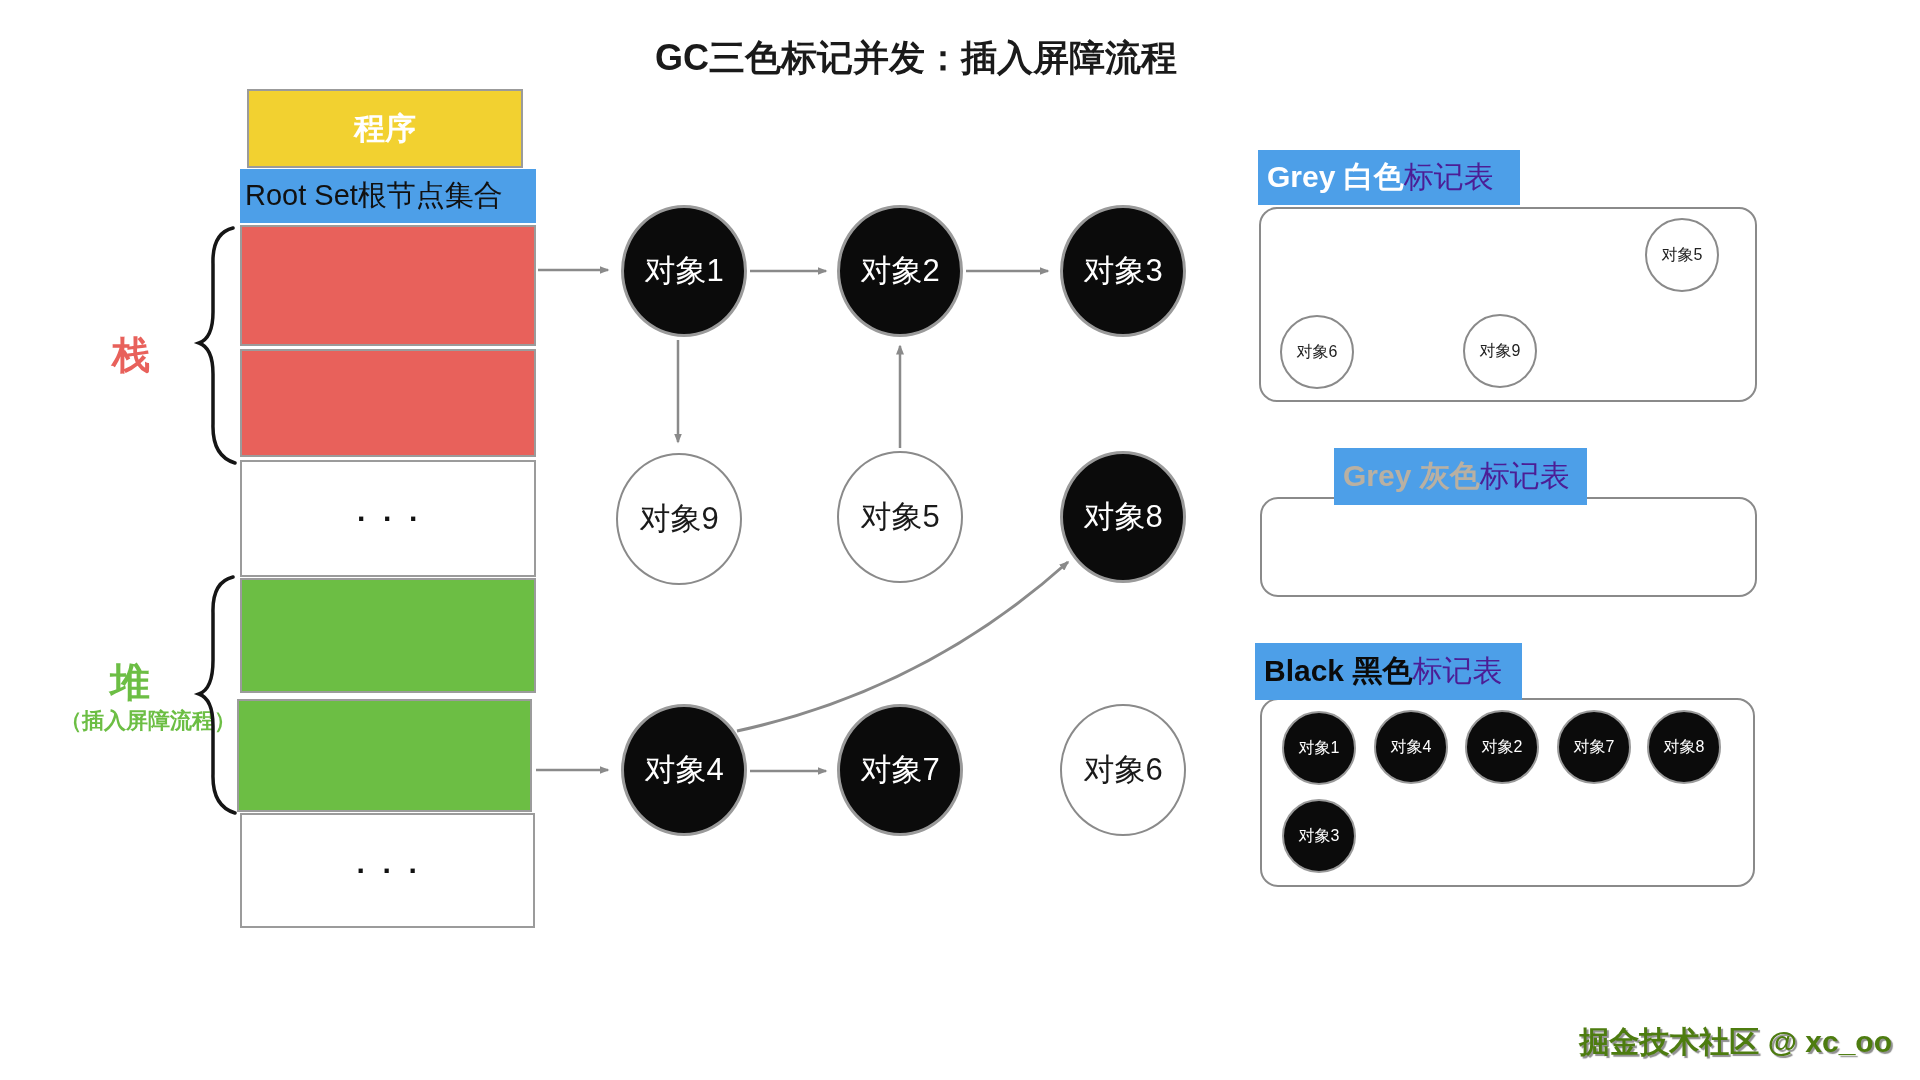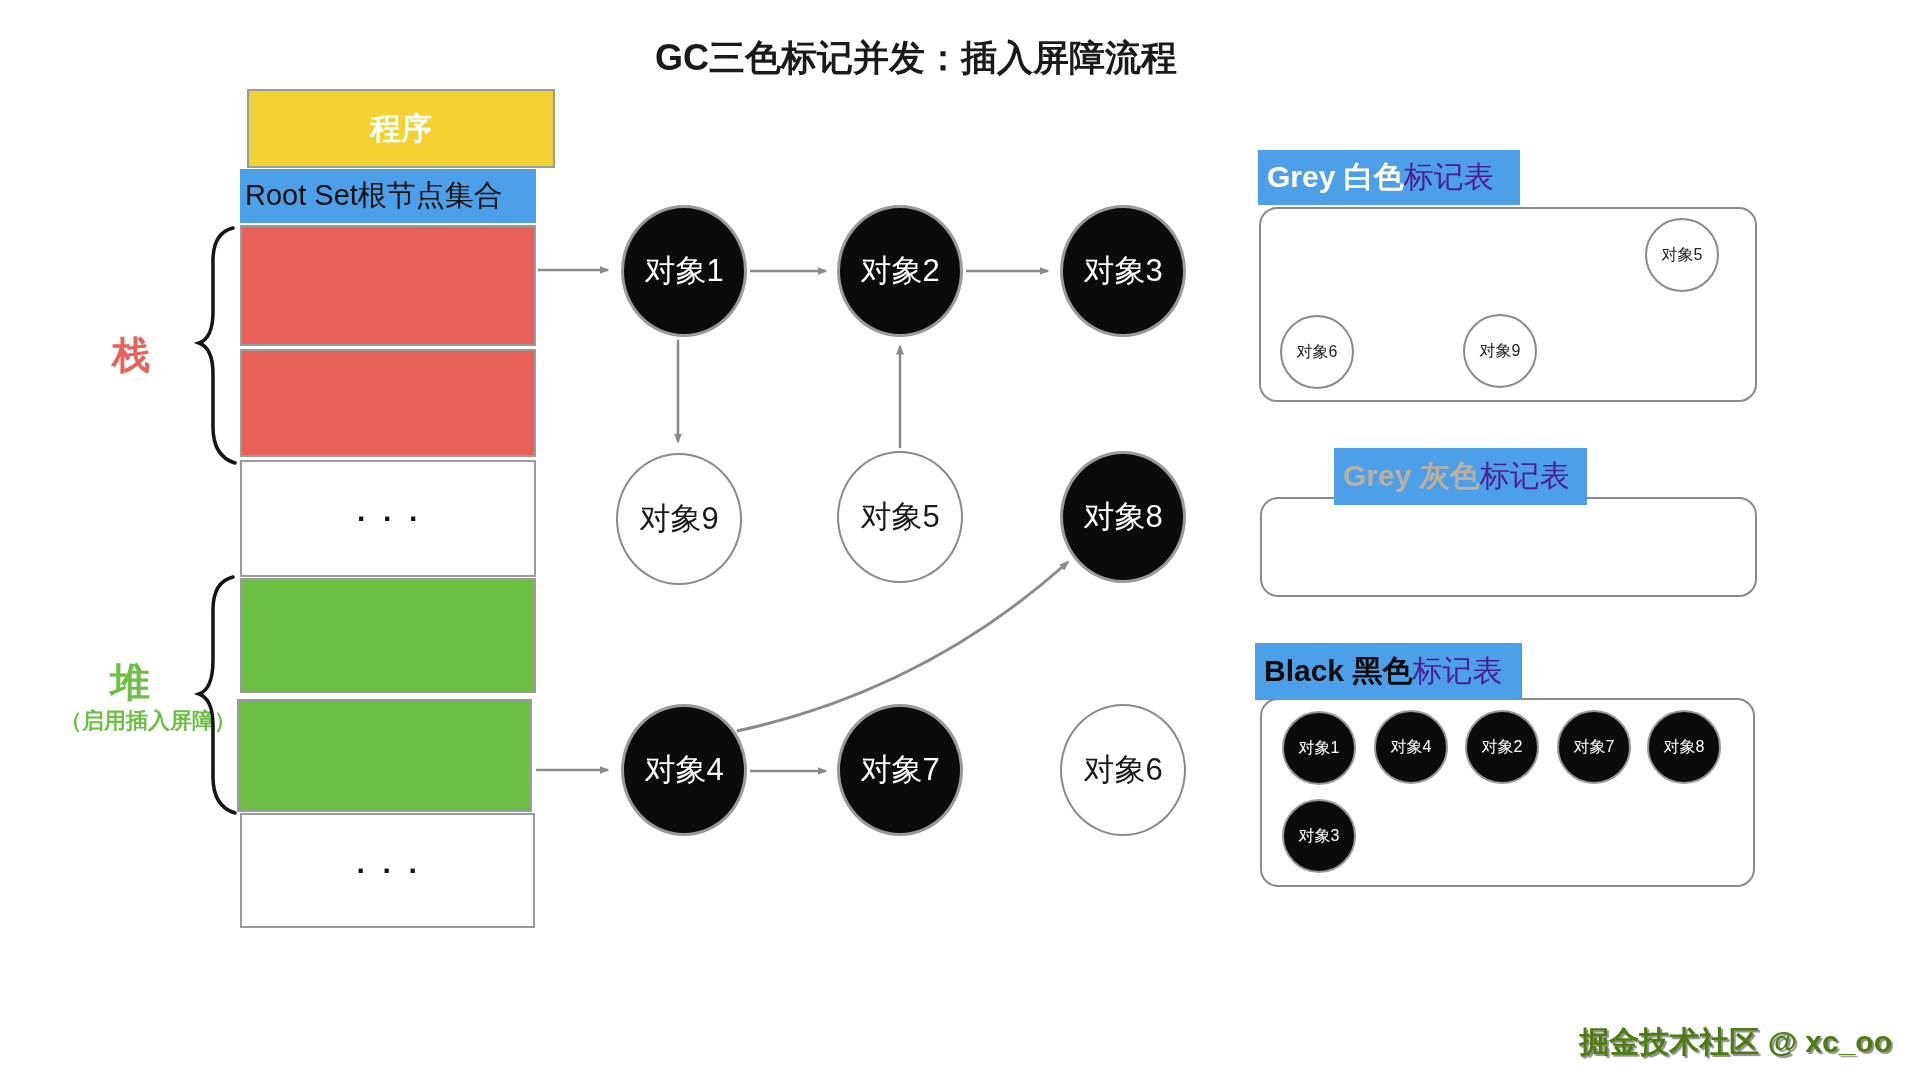--- a/index.html
+++ b/index.html
@@ -5,21 +5,21 @@
   html,body{margin:0;padding:0;background:#fff;}
   .canvas{
     position:relative;width:1920px;height:1080px;background:#ffffff;overflow:hidden;
     font-family:"Liberation Sans","DejaVu Sans",sans-serif;color:#111;
   }
   .abs{position:absolute;}
   
   .title{top:34px;left:916px;transform:translateX(-50%);font-size:36px;font-weight:bold;white-space:nowrap;color:#1a1a1a;}
   
   .membox{box-sizing:border-box;border:2px solid #9b9b9b;display:flex;align-items:center;justify-content:center;}
-  .box-program{left:247px;top:89px;width:308px;height:79px;background:#F2D130;color:#fff;font-size:31px;font-weight:bold;}
+  .box-program{left:247px;top:89px;width:276px;height:79px;background:#F2D130;color:#fff;font-size:31px;font-weight:bold;}
   .box-rootset{left:240px;top:169px;width:296px;height:54px;background:#4D9FE8;border:none;justify-content:flex-start;padding-left:5px;font-size:29px;color:#111;}
   .box-red1{left:240px;top:225px;width:296px;height:121px;background:#E8615B;}
   .box-red2{left:240px;top:349px;width:296px;height:108px;background:#E8615B;}
   .box-white1{left:240px;top:460px;width:296px;height:117px;background:#fff;}
   .box-green1{left:240px;top:578px;width:296px;height:115px;background:#6CBE44;}
   .box-green2{left:237px;top:699px;width:295px;height:113px;background:#6CBE44;}
   .box-white2{left:240px;top:813px;width:295px;height:115px;background:#fff;}
   .dots{font-size:30px;font-weight:bold;letter-spacing:16px;color:#111;padding-left:16px;}
   
   .lbl-stack{left:112px;top:330px;font-size:38px;font-weight:bold;color:#E8615B;}
@@ -66,21 +66,21 @@
     <span class="dots">···</span>
   </div>
   <div class="abs membox box-green1"></div>
   <div class="abs membox box-green2"></div>
   <div class="abs membox box-white2">
     <span class="dots">···</span>
   </div>
 
   <div class="abs lbl-stack">栈</div>
   <div class="abs lbl-heap">堆</div>
-  <div class="abs lbl-heap-note">（启用插入屏障）</div>
+  <div class="abs lbl-heap-note">（插入屏障流程）</div>
 
   <svg class="overlay" viewBox="0 0 1920 1080">
     <defs>
       <marker id="ah" markerWidth="10" markerHeight="8" refX="8.5" refY="4" orient="auto" markerUnits="userSpaceOnUse">
         <path d="M0,0 L10,4 L0,8 z" fill="#8a8a8a"></path>
       </marker>
     </defs>
 
     <path d="M 233,228 Q 212,233 213,264 L 213,312 Q 213,338 199,343 Q 213,348 213,374 L 213,424 Q 212,456 235,463" fill="none" stroke="#151515" stroke-width="3.5" stroke-linecap="round"></path>
     <path d="M 233,577 Q 212,582 213,613 L 213,660 Q 213,689 199,694 Q 213,699 213,726 L 213,774 Q 212,806 235,813" fill="none" stroke="#151515" stroke-width="3.5" stroke-linecap="round"></path>

